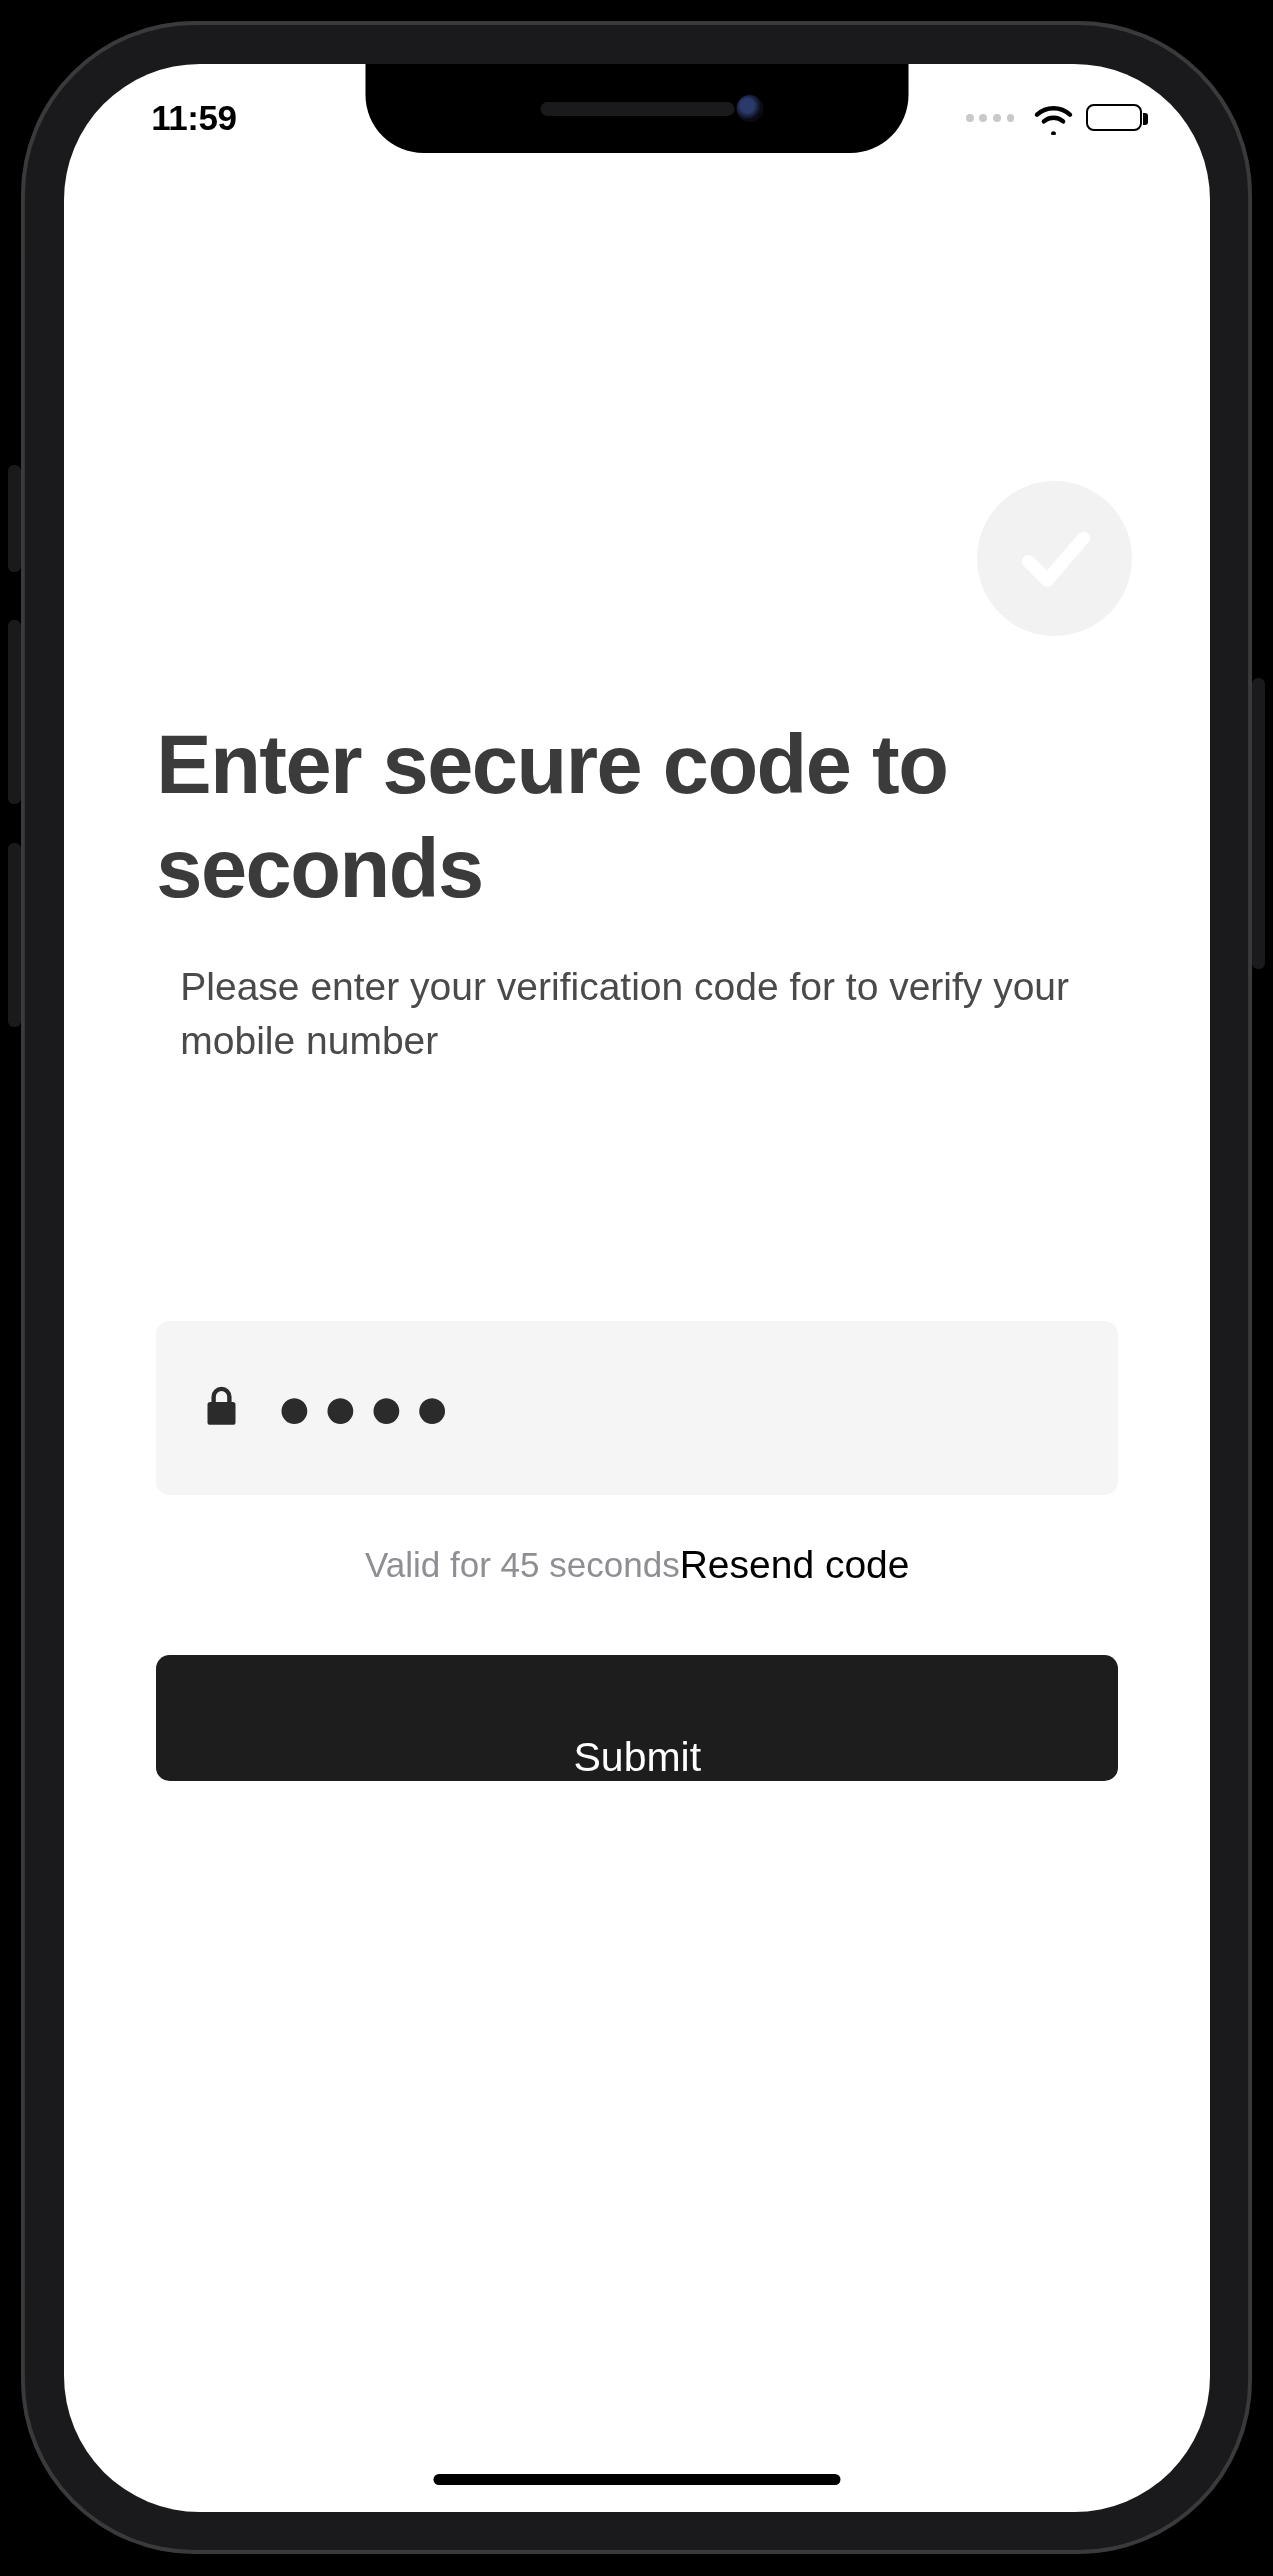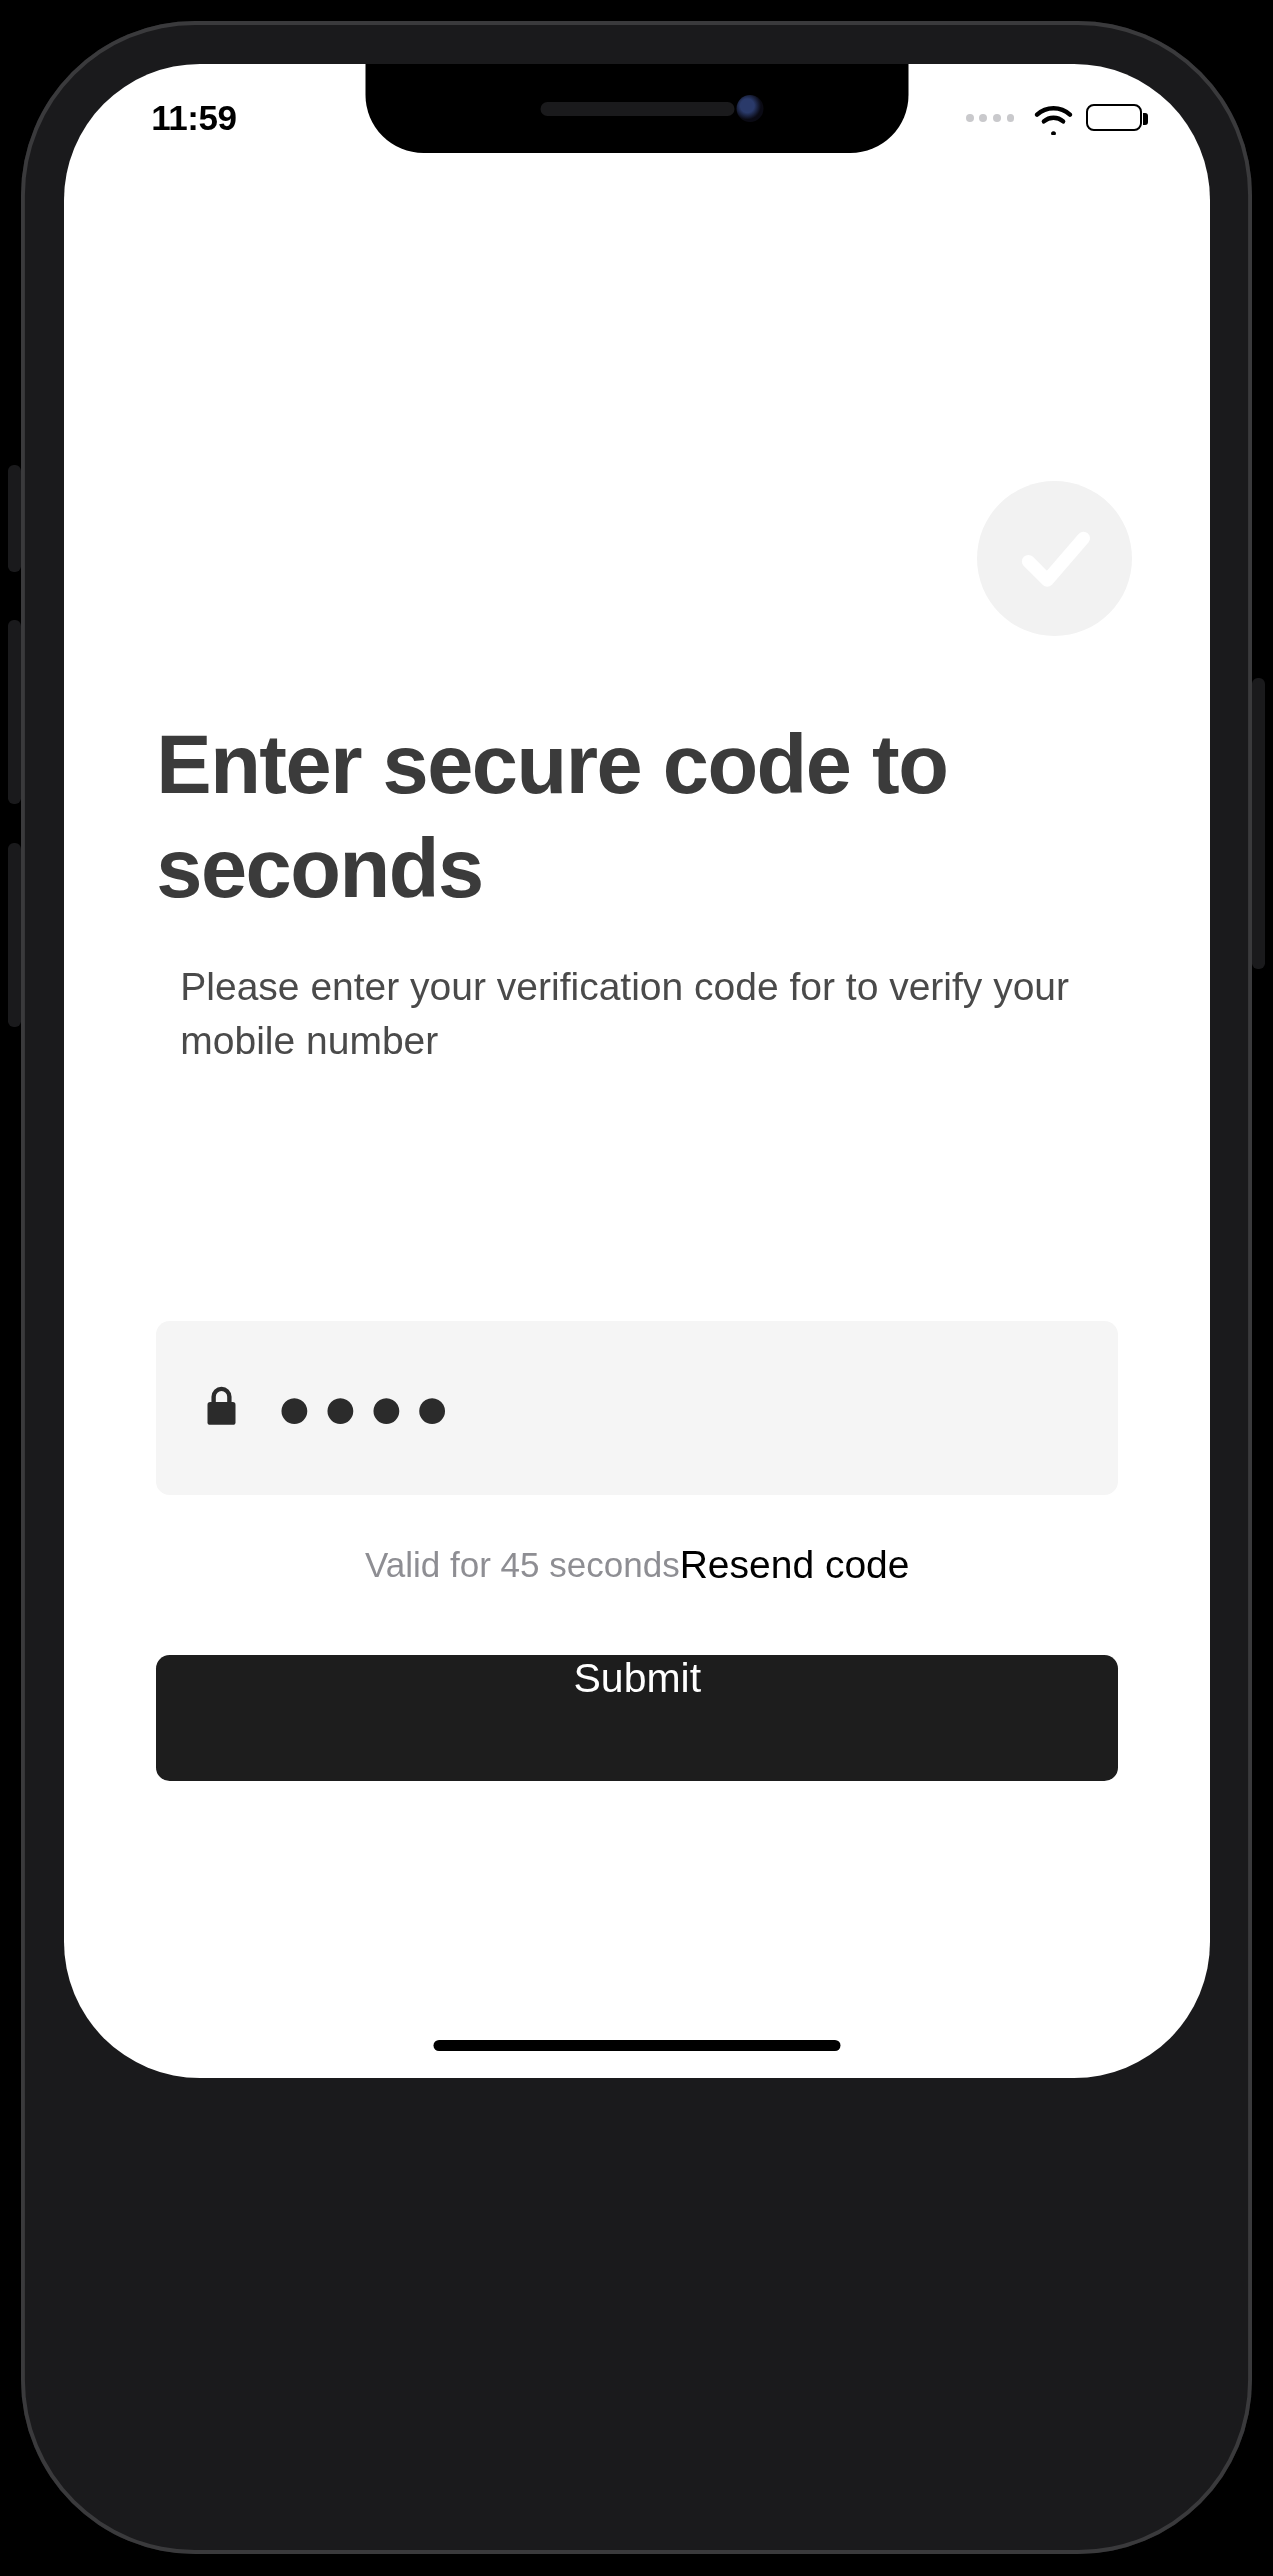--- a/index.html
+++ b/index.html
@@ -16,21 +16,21 @@
     position: absolute;
     left: 21.3px; top: 21.3px;
     width: 1231px; height: 2533px;
     background: #1a1a1c;
     border-radius: 174px;
     box-shadow: inset 0 0 0 3.9px #3a3a3c;
   }
   .screen {
     position: absolute;
     left: 43px; top: 43px;
-    width: 1146px; height: 2014px;
+    width: 1146px; height: 2448px;
     background: #fff;
     border-radius: 136px;
     overflow: hidden;
   }
   
   .side-btn { position: absolute; background: #1a1a1c; border-radius: 5.8px; }
   .sb-left1 { left: 7.8px;  top: 465px;  width: 13.6px; height: 107px; }
   .sb-left2 { left: 7.8px;  top: 620px;  width: 13.6px; height: 184px; }
   .sb-left3 { left: 7.8px;  top: 843px;  width: 13.6px; height: 184px; }
   .sb-right { right: 7.8px; top: 678px;  width: 13.6px; height: 291px; }
@@ -203,21 +203,21 @@
     cursor: pointer;
   }
 
   .submit-btn {
     margin-top: 68px;
     height: 126px;
     background: #1d1d1d;
     color: #fff;
     border-radius: 13.6px;
     display: flex;
-    align-items: flex-start;
+    align-items: flex-end;
     justify-content: center;
     font-size: 41px;
     font-weight: 500;
     cursor: pointer;
   }
 
   .home-indicator {
     position: absolute;
     bottom: 27px; left: 50%;
     transform: translateX(-50%);

